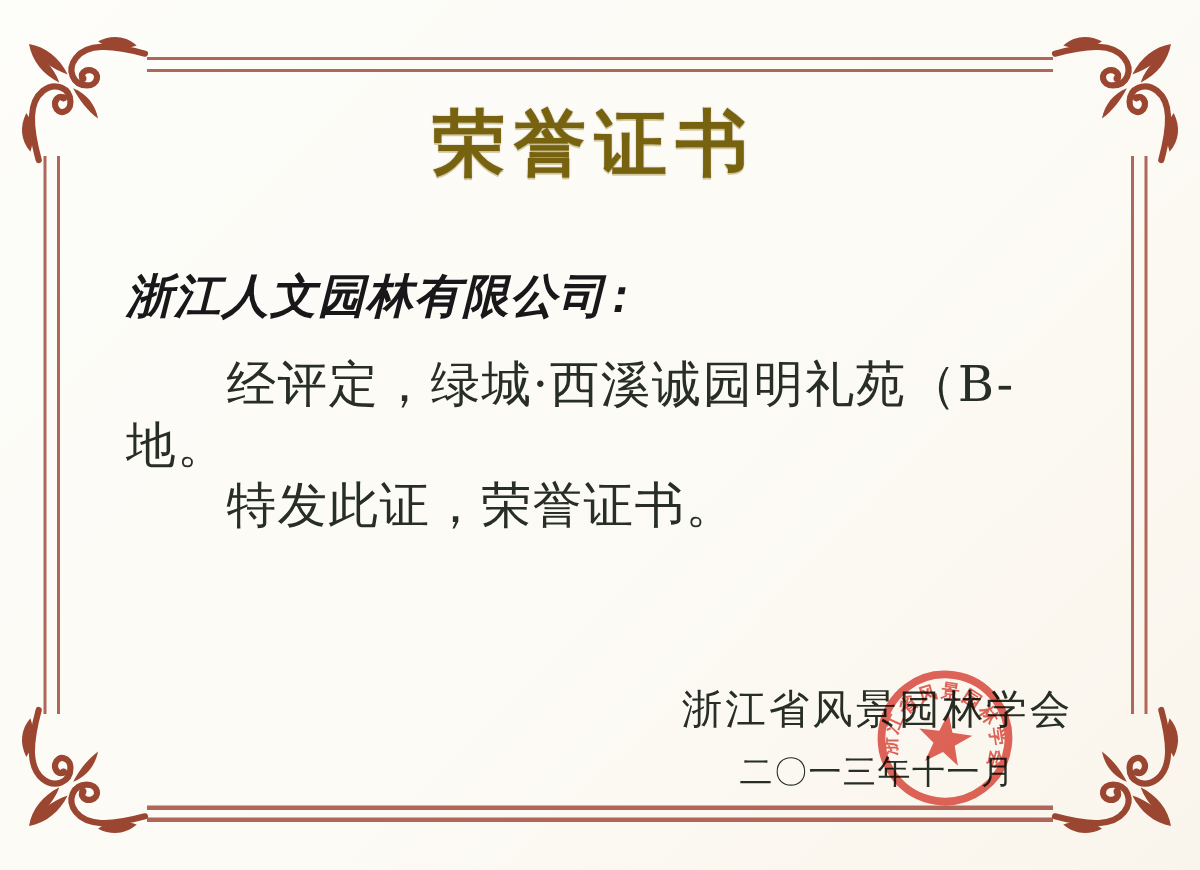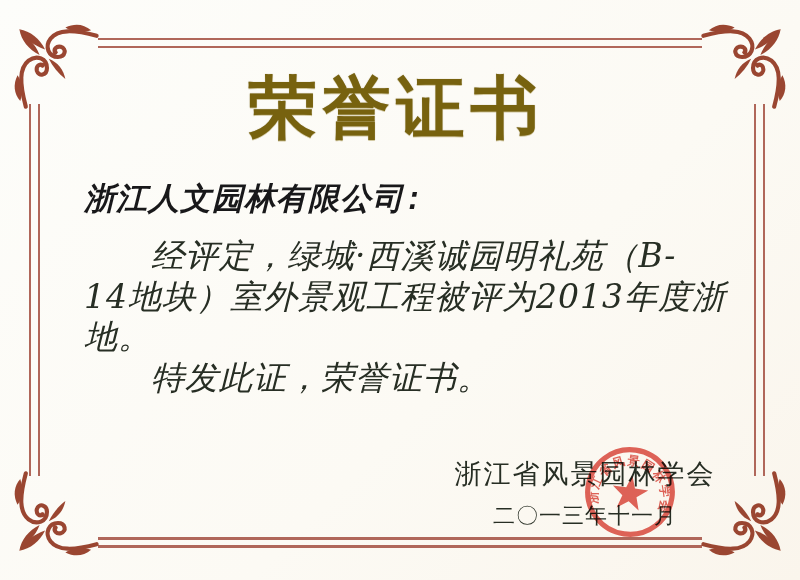--- a/index.html
+++ b/index.html
@@ -19,35 +19,34 @@
   
   .corner { position:absolute; width:92px; height:92px; color:var(--ornament_color); }
   .corner.tl { left:12px;  top:22px; }
   .corner.tr { left:696px; top:22px;  transform:scaleX(-1); }
   .corner.bl { left:12px;  top:466px; transform:scaleY(-1); }
   .corner.br { left:696px; top:466px; transform:scale(-1,-1); }
 
   
   .title {
     position:absolute; left:0; right:16px; top:70px; text-align:center;
-    font-size:68px; line-height:1.1; font-weight:bold;
+    font-size:48px; line-height:1.1; font-weight:bold;
     letter-spacing:6px; padding-left:9px;
     color:var(--title_gold);
     text-shadow:0 1px 0 rgba(150,125,30,.35), 0 0 1px rgba(90,70,10,.5);
   }
   .recipient {
     position:absolute; left:84px; top:182px;
     font-size:31px; line-height:38px; font-style:italic; font-weight:bold;
     color:#18181a; letter-spacing:1px;font-family:Liberation Mono, monospace;
   }
   .body-text {
     position:absolute; left:84px; top:236px; width:660px;
     font-size:33px; line-height:40.5px; color:var(--body_text);
     letter-spacing:1px;
-    font-style:italic;
   }
   .body-text .line { white-space:nowrap; }
   .body-text .indent { text-indent:67px; }
 
   .sign-block {
     position:absolute; left:430px; top:452px; width:310px;
     text-align:center; color:var(--body_text);
   }
   .issuer { font-size:27px; line-height:44px; letter-spacing:2px; white-space:nowrap; }
   .issue-date { font-size:22px; line-height:40px; letter-spacing:1px; white-space:nowrap; }
@@ -129,21 +128,20 @@
       <circle cx="33" cy="47" r="2.6"></circle>
     </g>
   </svg>
 
   <div class="title">荣誉证书</div>
 
   <div class="recipient">浙江人文园林有限公司:</div>
 
   <div class="body-text">
     <div class="line indent">经评定，绿城·西溪诚园明礼苑（B-</div>
-    <div class="line">14地块）室外景观工程被评为2013年度浙</div>
     <div class="line">地。</div>
     <div class="line indent">特发此证，荣誉证书。</div>
   </div>
 
   <div class="sign-block">
     <div class="issuer">浙江省风景园林学会</div>
     <div class="issue-date">二〇一三年十一月</div>
   </div>
 
   <svg class="seal" viewBox="0 0 100 100">

